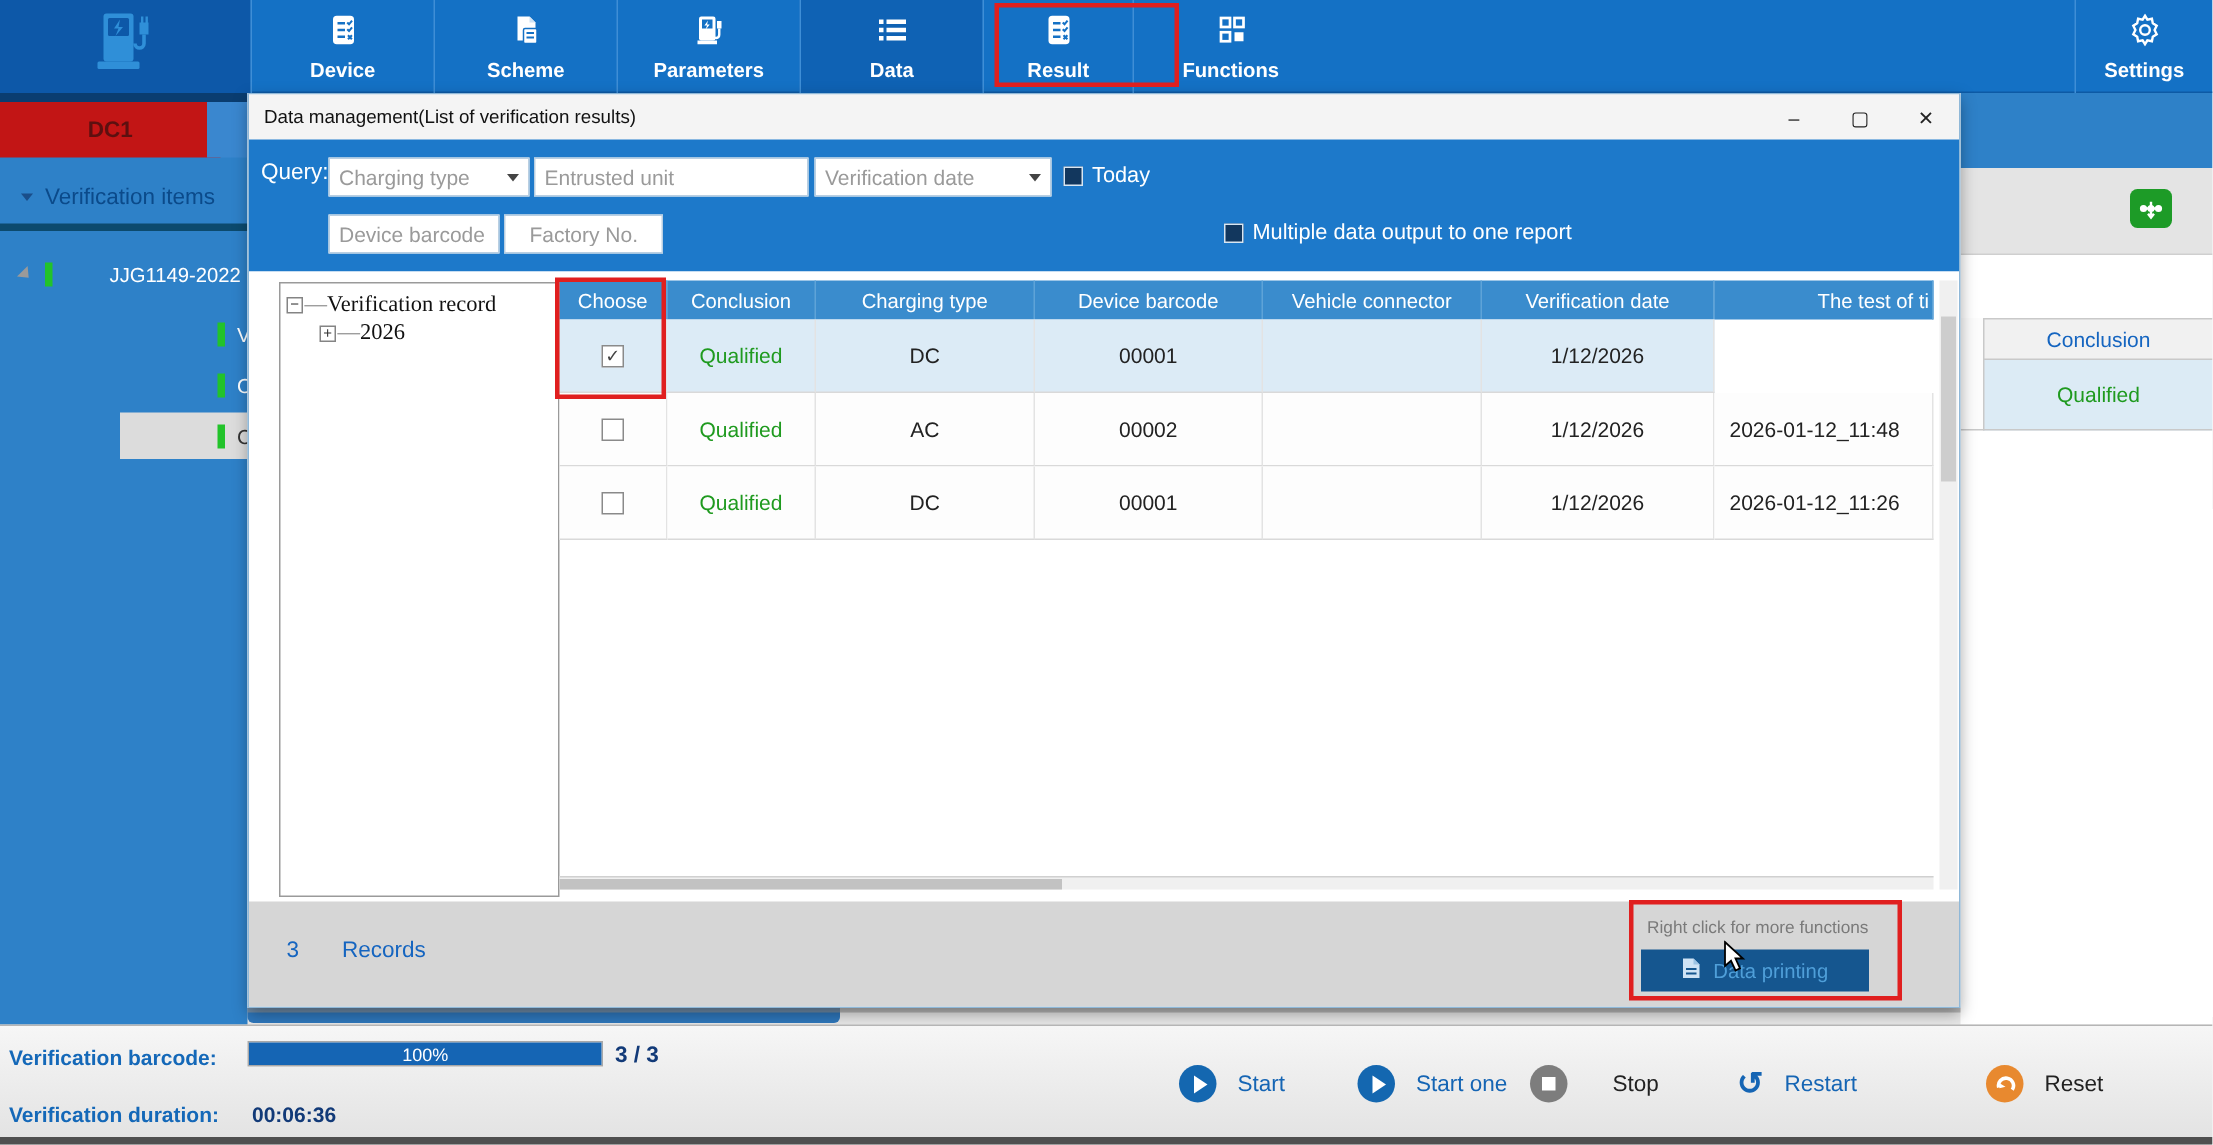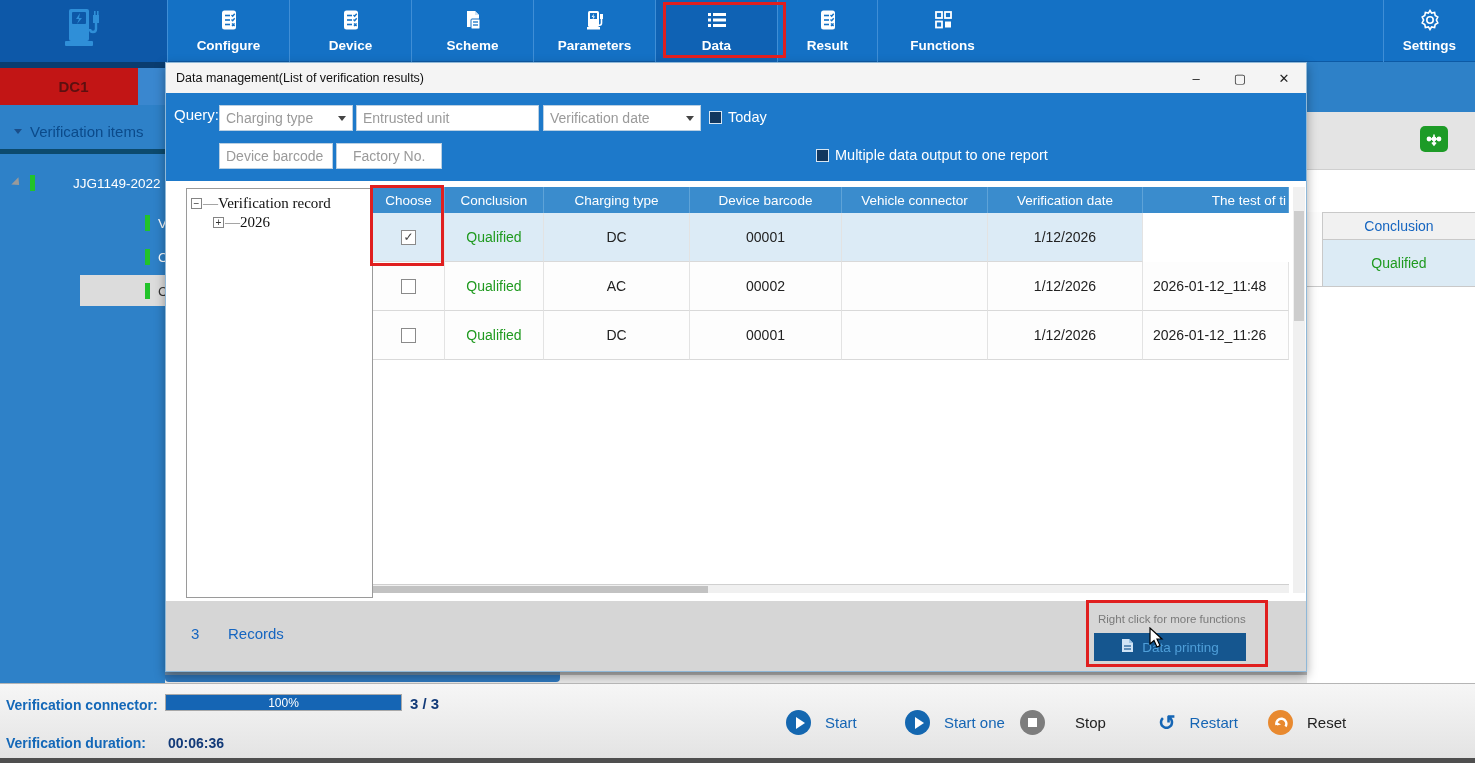--- a/index.html
+++ b/index.html
@@ -130,34 +130,20 @@
             <rect x="4" y="1.5" width="14" height="19" rx="2.5" fill="#fff"></rect>
             <g stroke="#1471c5" stroke-width="1.6">
               <line x1="7" y1="6.5" x2="12" y2="6.5"></line>
               <line x1="7" y1="11" x2="12" y2="11"></line>
               <line x1="7" y1="15.5" x2="12" y2="15.5"></line>
             </g>
             <path d="M13.5 6 l1.2 1.2 2-2.4" stroke="#1471c5" stroke-width="1.4" fill="none"></path>
             <path d="M13.5 10.5 l1.2 1.2 2-2.4" stroke="#1471c5" stroke-width="1.4" fill="none"></path>
             <path d="M14 14.5 l2.6 2.6 M16.6 14.5 l-2.6 2.6" stroke="#1471c5" stroke-width="1.4"></path>
           </svg></span>
-      <span class="mlabel">Configure</span>
-    </div>
-    <div class="menu-item">
-      <span><svg width="22" height="22" viewBox="0 0 22 22">
-            <rect x="4" y="1.5" width="14" height="19" rx="2.5" fill="#fff"></rect>
-            <g stroke="#1471c5" stroke-width="1.6">
-              <line x1="7" y1="6.5" x2="12" y2="6.5"></line>
-              <line x1="7" y1="11" x2="12" y2="11"></line>
-              <line x1="7" y1="15.5" x2="12" y2="15.5"></line>
-            </g>
-            <path d="M13.5 6 l1.2 1.2 2-2.4" stroke="#1471c5" stroke-width="1.4" fill="none"></path>
-            <path d="M13.5 10.5 l1.2 1.2 2-2.4" stroke="#1471c5" stroke-width="1.4" fill="none"></path>
-            <path d="M14 14.5 l2.6 2.6 M16.6 14.5 l-2.6 2.6" stroke="#1471c5" stroke-width="1.4"></path>
-          </svg></span>
       <span class="mlabel">Device</span>
     </div>
     <div class="menu-item">
       <span><svg width="22" height="22" viewBox="0 0 22 22">
             <path d="M5 2 h8 l4 4 v12 h-12 z" fill="#fff"></path>
             <path d="M13 2 v4 h4" fill="#cfe3f5"></path>
             <rect x="9" y="10" width="9" height="10" rx="1" fill="#fff" stroke="#1471c5"></rect>
             <g stroke="#1471c5" stroke-width="1.3">
               <line x1="11" y1="13" x2="16" y2="13"></line>
               <line x1="11" y1="16" x2="16" y2="16"></line>
@@ -385,21 +371,21 @@
                 <line x1="3" y1="8" x2="10" y2="8"></line>
                 <line x1="3" y1="11" x2="10" y2="11"></line>
               </g>
             </svg></span>
         <span>Data printing</span>
       </button>
     </div>
   </div>
 
   <div class="statusbar">
-    <span class="sb-label" style="left:6px; top:13px;">Verification connector:</span>
+    <span class="sb-label" style="left:6px; top:13px;">Verification barcode:</span>
     <div class="progress-track">
       <div class="progress-fill">100%</div>
     </div>
     <span class="count-33">3 / 3</span>
     <span class="sb-label" style="left:6px; top:51px;">Verification duration:</span>
     <span class="duration-val">00:06:36</span>
 
     <div class="ctrl" style="left:786px;">
       <span class="ctrl-circle blue-circle">
           <span class="play-tri"></span>
@@ -415,21 +401,21 @@
     <div class="ctrl" style="left:1020px;">
       <span class="ctrl-circle gray-circle">
           <span class="stop-sq"></span>
         </span>
       <span class="ctrl-label lbl-dark" style="margin-left:16px;">Stop</span>
     </div>
     <div class="ctrl" style="left:1158px;">
       <span class="restart-glyph">↺</span>
       <span class="ctrl-label lbl-blue">Restart</span>
     </div>
-    <div class="ctrl" style="left:1268px;">
+    <div class="ctrl" style="left:1324px;">
       <span class="ctrl-circle orange-circle">
           <svg width="14" height="14" viewBox="0 0 14 14">
             <path d="M2.5 9 a5 5 0 1 1 9 1.5" stroke="#fff" stroke-width="2.4" fill="none"></path>
             <path d="M2 5.5 l1 4 4 -1 z" fill="#fff"></path>
           </svg>
         </span>
       <span class="ctrl-label lbl-dark">Reset</span>
     </div>
 
     <div class="bottom-strip"></div>

